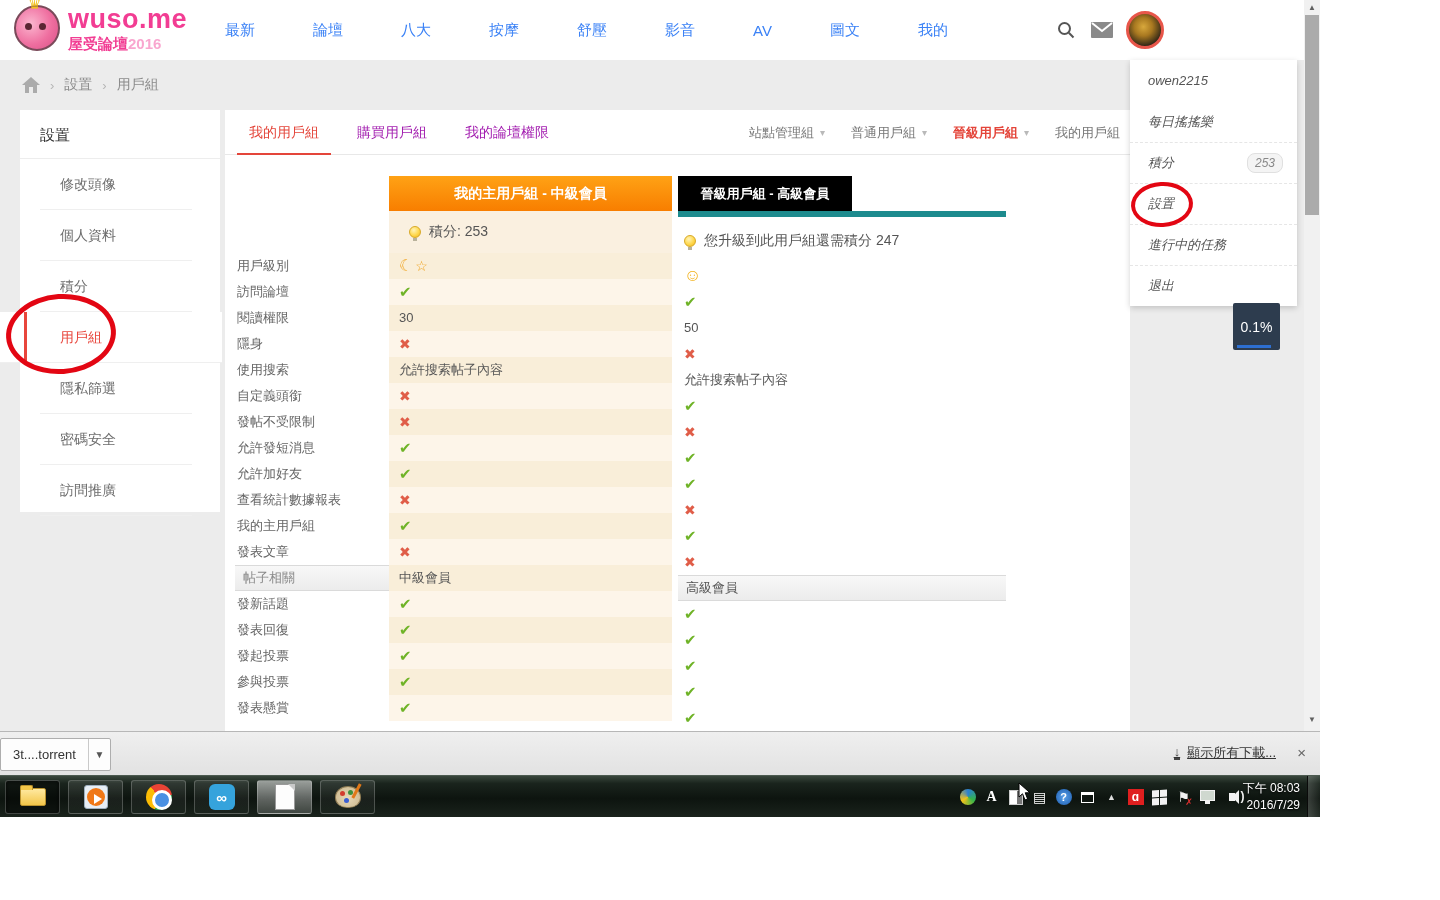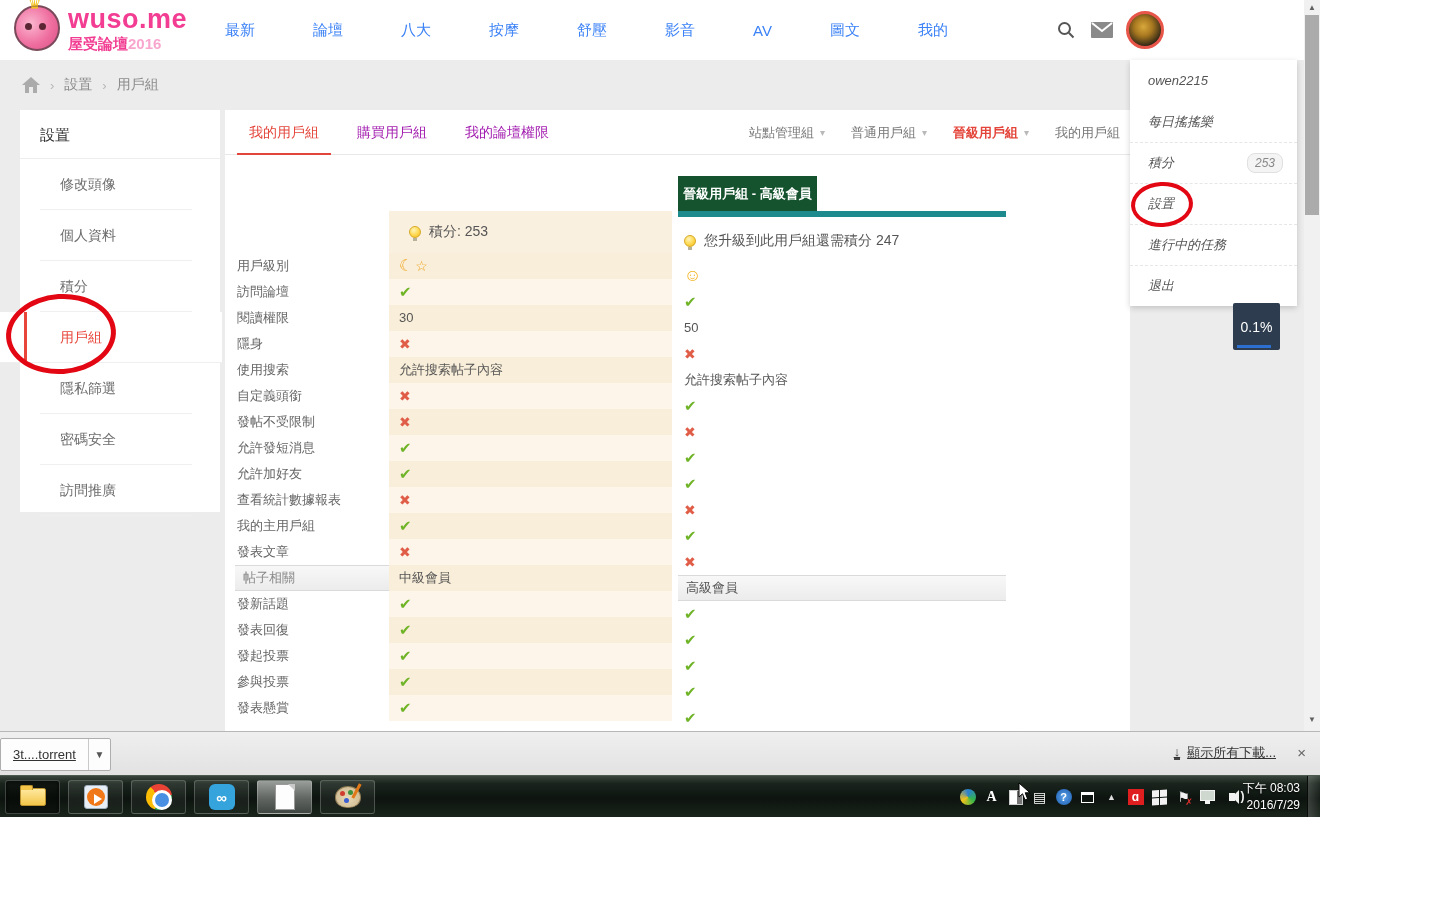--- a/index.html
+++ b/index.html
@@ -53,21 +53,21 @@
   .tab.active{color:#e4453a;border-bottom:2px solid #e4453a;}
   .tabs-right{position:absolute;right:10px;top:0;height:45px;display:flex;align-items:center;}
   .rlink{display:flex;align-items:center;font-size:13px;color:#777;cursor:pointer;margin-left:26px;white-space:nowrap;}
   .rlink.active{color:#e4453a;font-weight:bold;}
   .rlink .chev{color:#b9b9b9;font-size:10px;margin-left:6px;font-weight:normal;}
 
   
   .col1-header{position:absolute;left:164px;top:66px;width:283px;height:35px;
      background:linear-gradient(180deg,#ffa215 0%,#f87e00 100%);
      color:#fff;font-size:14px;font-weight:bold;text-align:center;line-height:35px;}
-  .col2-tab{position:absolute;left:453px;top:66px;width:139px;height:35px;background:#14532d;
+  .col2-tab{position:absolute;left:453px;top:66px;width:174px;height:35px;background:#000000;
      color:#fff;font-size:13px;font-weight:bold;text-align:center;line-height:35px;}
   .col2-line{position:absolute;left:453px;top:101px;width:328px;height:6px;background:#1d8b8e;}
   .info-cell{display:flex;align-items:center;font-size:14px;color:#555;}
   .col1-info{position:absolute;left:164px;top:101px;width:283px;height:42px;background:#faf0e0;padding-left:20px;}
   .col2-info{position:absolute;left:453px;top:109px;width:328px;height:44px;background:#fff;padding-left:6px;}
   .bulb{position:relative;width:12px;height:12px;border-radius:50%;margin-right:8px;flex:0 0 12px;
         background:radial-gradient(circle at 38% 32%,#fff3b8 0%,#ffd84d 55%,#f0b61e 100%);border:1px solid #d8a926;}
   .bulb::after{content:"";position:absolute;left:3px;bottom:-4px;width:4px;height:3px;background:#b9b29b;}
 
   .lbl-col{position:absolute;left:10px;top:143px;width:154px;}
@@ -110,21 +110,21 @@
 
   
   .url-tip{position:absolute;left:0;top:706px;width:360px;height:25px;background:#e6e6e6;z-index:12;
            border:1px solid #cacaca;border-left:none;font-size:13px;color:#666;line-height:23px;padding-left:6px;}
 
   
   .dlbar{position:absolute;left:0;top:731px;width:1320px;height:44px;z-index:12;
          background:linear-gradient(180deg,#efefef,#e2e2e2);border-top:1px solid #b7b7b7;}
   .dl-item{position:absolute;left:0;top:6px;height:33px;display:flex;background:#fdfdfd;
            border:1px solid #aeaeae;border-radius:2px;cursor:pointer;}
-  .dl-name{padding:0 12px;font-size:13px;color:#333;line-height:31px;text-decoration:underline;}
+  .dl-name{padding:0 12px;font-size:13px;color:#333;line-height:31px;}
   .dl-caret{width:22px;border-left:1px solid #c9c9c9;color:#555;font-size:10px;text-align:center;line-height:31px;}
   .dl-showall{position:absolute;right:44px;top:12px;display:flex;align-items:center;cursor:pointer;
               font-size:13px;color:#333;text-decoration:underline;}
   .dl-arrow{display:inline-block;color:#444;font-weight:bold;font-size:13px;border-bottom:2px solid #444;
             margin-right:7px;line-height:12px;text-decoration:none;}
   .dl-close{position:absolute;right:14px;top:12px;font-size:15px;color:#666;cursor:pointer;}
 
   
   .taskbar{position:absolute;left:0;top:775px;width:1320px;height:42px;z-index:13;
            background:linear-gradient(180deg,#39463c 0%,#1a241d 18%,#0d140f 55%,#1a231c 100%);
@@ -281,20 +281,21 @@
             <div class="rlink active">
               <span>晉級用戶組</span>
               <span class="chev">▾</span>
             </div>
             <div class="rlink">
               <span>我的用戶組</span>
             </div>
           </div>
       </div>
 
+      <div class="col1-header">我的主用戶組 - 中級會員</div>
       <div class="col2-tab">晉級用戶組 - 高級會員</div>
       <div class="col2-line"></div>
 
       <div class="col1-info info-cell">
         <span class="bulb"></span>
         <span>積分: 253</span>
       </div>
       <div class="col2-info info-cell">
         <span class="bulb"></span>
         <span>您升級到此用戶組還需積分 247</span>

